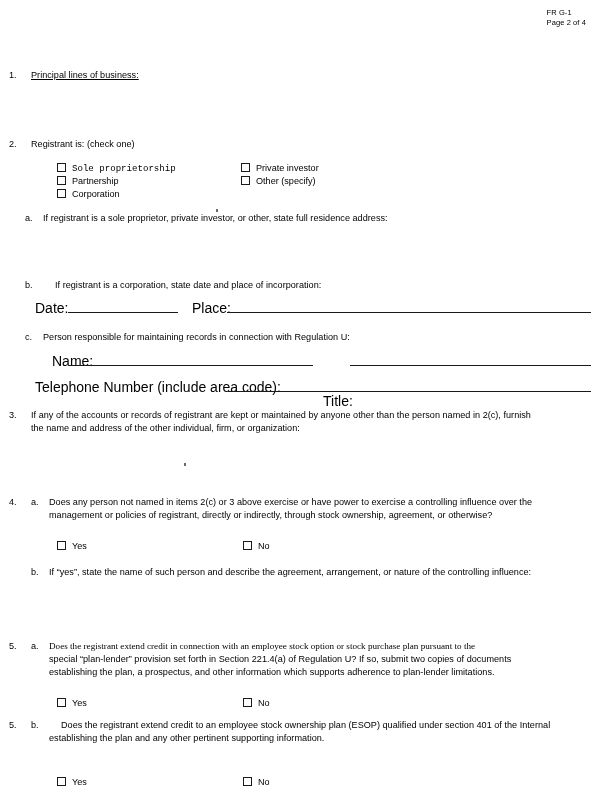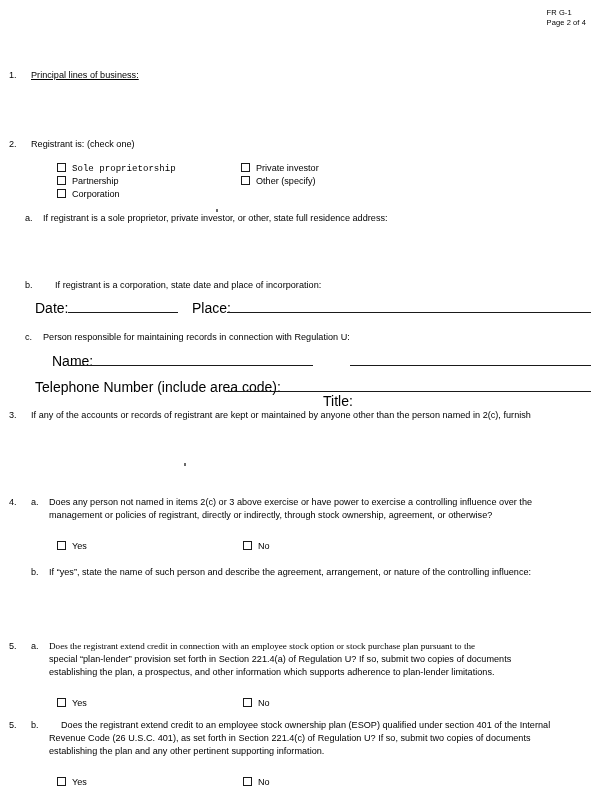--- a/index.html
+++ b/index.html
@@ -171,20 +171,21 @@
   <div class="rule" style="left:69px; top:365px; width:244px;"></div>
   <div class="fieldline" style="left:323px; top:355px;margin-top:40px;">Title:</div>
   <div class="rule" style="left:350px; top:365px; width:241px;"></div>
 
   <div class="fieldline" style="left:35px; top:381px;">Telephone Number (include area code):</div>
   <div class="rule" style="left:228px; top:391px; width:363px;"></div>
 
   <div class="item" style="left:9px; top:409px; width:585px;">
     <span class="num">3.</span>
     <span class="body" style="padding-left:22px;">If any of the accounts or records of registrant are kept or maintained by anyone other than the person named in 2(c), furnish</span>
+    <span class="body" style="padding-left:22px;">the name and address of the other individual, firm, or organization:</span>
   </div>
 
   <div class="speck" style="left:184px; top:463px;"></div>
 
   <div class="item" style="left:9px; top:496px; width:585px;">
     <span class="num">4.</span>
     <span class="sub" style="left:22px;">a.</span>
     <span class="body" style="padding-left:40px;">Does any person not named in items 2(c) or 3 above exercise or have power to exercise a controlling influence over the</span>
     <span class="body" style="padding-left:40px;">management or policies of registrant, directly or indirectly, through stock ownership, agreement, or otherwise?</span>
   </div>
@@ -213,21 +214,20 @@
     <span class="cbx"></span><span class="lbl">Yes</span>
   </div>
   <div class="cbx-row" style="left:243px; top:697px;">
     <span class="cbx"></span><span class="lbl">No</span>
   </div>
 
   <div class="item" style="left:9px; top:719px; width:588px;">
     <span class="num">5.</span>
     <span class="sub" style="left:22px;">b.</span>
     <span class="body" style="padding-left:52px;">Does the registrant extend credit to an employee stock ownership plan (ESOP) qualified under section 401 of the Internal</span>
-    <span class="body" style="padding-left:40px;">Revenue Code (26 U.S.C. 401), as set forth in Section 221.4(c) of Regulation U? If so, submit two copies of documents</span>
     <span class="body" style="padding-left:40px;">establishing the plan and any other pertinent supporting information.</span>
   </div>
 
   <div class="cbx-row" style="left:57px; top:776px;">
     <span class="cbx"></span><span class="lbl">Yes</span>
   </div>
   <div class="cbx-row" style="left:243px; top:776px;">
     <span class="cbx"></span><span class="lbl">No</span>
   </div>
 

